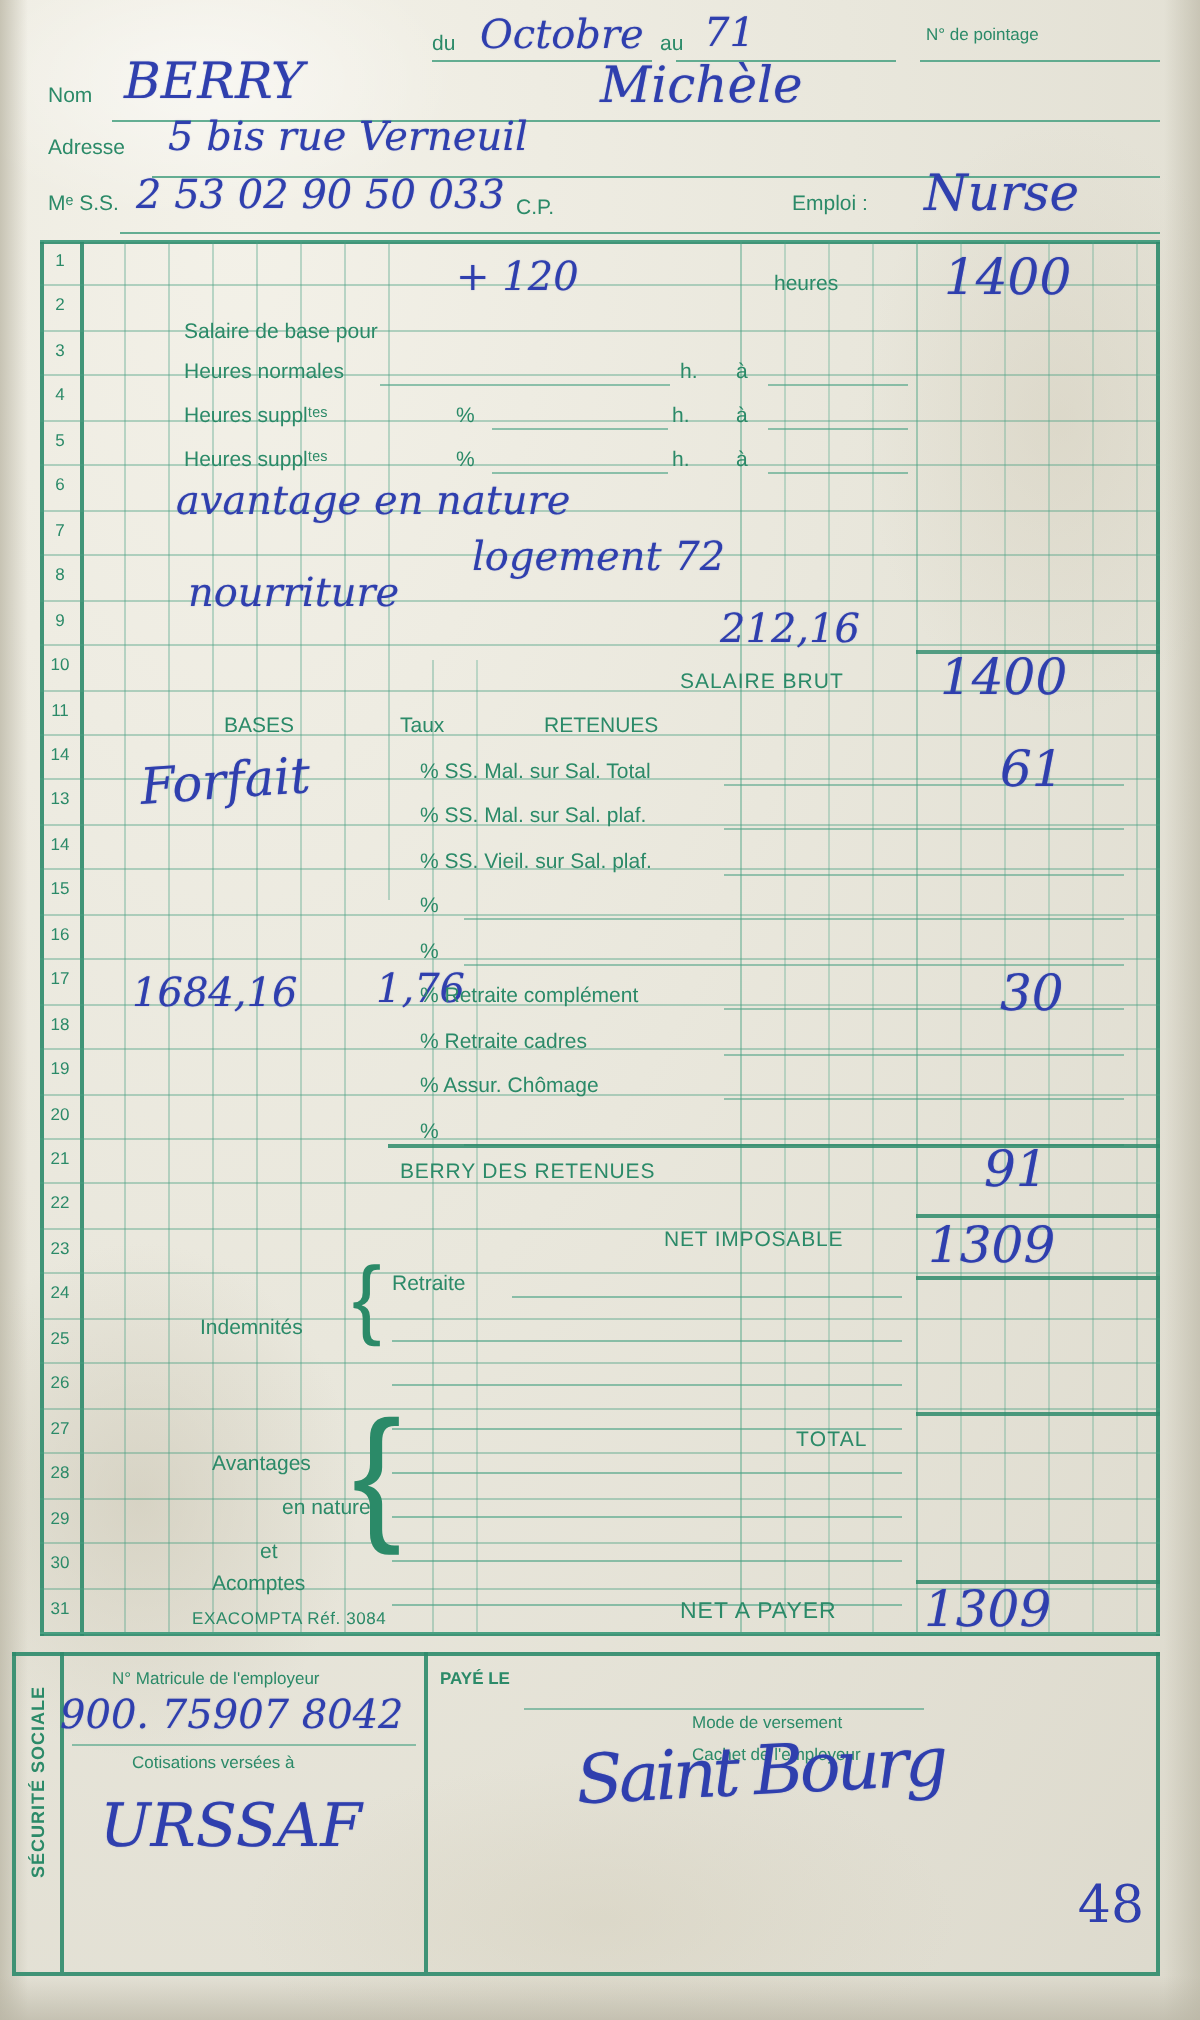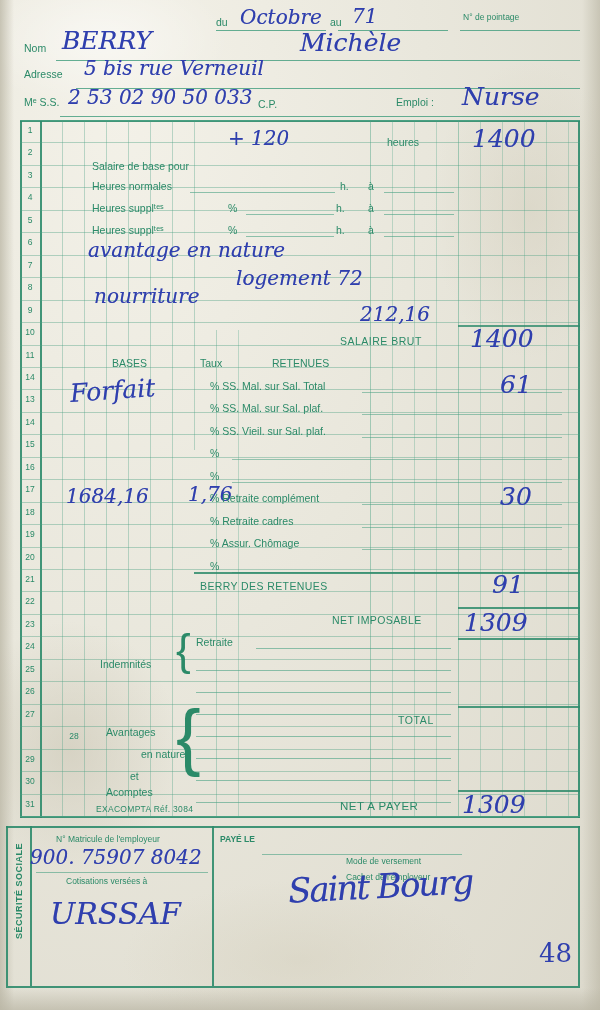--- a/index.html
+++ b/index.html
@@ -173,21 +173,21 @@
       <div class="print rownum" style="left: 23px; top: 507.226px;">18</div>
       <div class="print rownum" style="left: 23px; top: 529.226px;">19</div>
       <div class="print rownum" style="left: 23px; top: 552.226px;">20</div>
       <div class="print rownum" style="left: 23px; top: 574.226px;">21</div>
       <div class="print rownum" style="left: 23px; top: 596.226px;">22</div>
       <div class="print rownum" style="left: 23px; top: 619.226px;">23</div>
       <div class="print rownum" style="left: 23px; top: 641.226px;">24</div>
       <div class="print rownum" style="left: 23px; top: 664.226px;">25</div>
       <div class="print rownum" style="left: 23px; top: 686.226px;">26</div>
       <div class="print rownum" style="left: 23px; top: 709.226px;">27</div>
-      <div class="print rownum" style="left: 23px; top: 731.226px; margin-left: 44px;">28</div>
+      <div class="print rownum" style="left: 23px; top: 731.226px;">28</div>
       <div class="print rownum" style="left: 23px; top: 754.226px;">29</div>
       <div class="print rownum" style="left: 23px; top: 776.226px;">30</div>
       <div class="print rownum" style="left: 23px; top: 799.226px;">31</div>
     </div>
 
   <div class="print lbl" style="left:92px;top:136px;margin-top:24px;">Salaire de base pour</div>
   <div class="hw med" style="left:228px;top:126px;">+ 120</div>
   <div class="print lbl" style="left:371px;top:136px;margin-left:16px;">heures</div>
   <div class="hw big" style="left:472px;top:124px;">1400</div>
 

